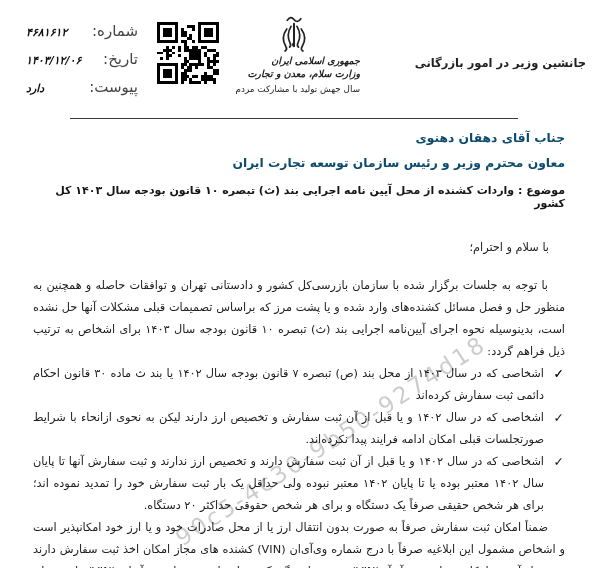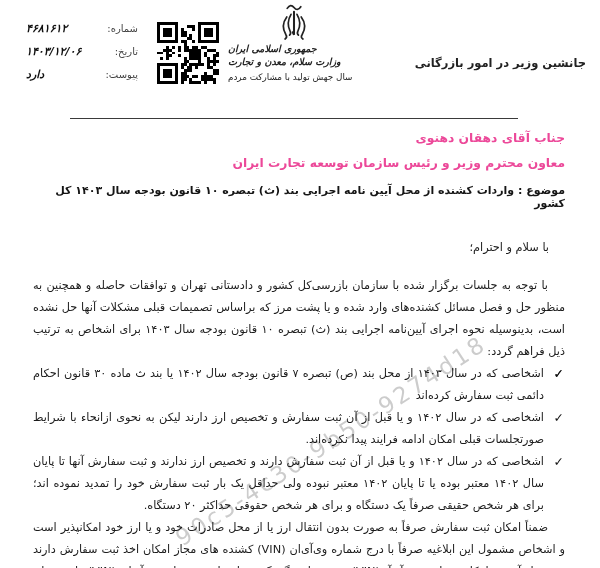--- a/index.html
+++ b/index.html
@@ -4,38 +4,38 @@
 <style>
   html,body{margin:0;padding:0;background:#fff;}
   .page{
     position:relative;width:600px;height:568px;background:#ffffff;
     font-family:"DejaVu Sans", sans-serif;direction:rtl;color:#1a1a1a;
     overflow:hidden;
   }
   
   .meta{position:absolute;top:22px;left:26px;width:112px;}
   .meta-row{display:flex;justify-content:space-between;align-items:baseline;margin-bottom:10px;}
-  .m-label{font-size:10px;color:#444;}
+  .m-label{font-size:15px;color:#444;}
   .m-value{font-size:11px;font-weight:bold;color:#111;font-style:italic;}
   
   .qr{position:absolute;top:22px;left:157px;width:62px;height:62px;}
   .qr svg{width:100%;height:100%;display:block;}
   
-  .emblem-block{position:absolute;top:2px;left:228px;width:132px;text-align:left;}
+  .emblem-block{position:absolute;top:14px;left:228px;width:132px;text-align:right;}
   .emblem-block svg{display:block;margin:0 auto;}
   .caption{font-family:"DejaVu Serif", serif;font-style:italic;font-weight:bold;
            font-size:9.5px;line-height:13px;color:#222;}
   .slogan{font-size:8.8px;color:#222;margin-top:4px;}
   
   .department{position:absolute;top:56px;right:14px;font-size:11.5px;font-weight:bold;color:#222;}
   
   .divider{position:absolute;top:118px;left:70px;width:448px;height:0;border-top:1.4px solid #3a3a3a;}
   
   .recipient{position:absolute;top:131px;right:35px;left:33px;text-align:right;}
-  .recv-line{font-size:12.3px;font-weight:bold;line-height:15px;margin-bottom:10px;color:#ec4899;}
+  .recv-line{font-size:12.3px;font-weight:bold;line-height:15px;margin-bottom:10px;color:#0c4a6e;}
   .subject{font-size:11px;font-weight:bold;margin-top:13px;color:#151515;}
   
   .letter-body{position:absolute;top:221px;right:35px;left:33px;
                font-size:11.3px;line-height:22px;text-align:justify;color:#1c1c1c;}
   .salutation{font-weight:normal;margin:16px;}
   .para{margin:0;text-indent:17px;}
   .bullet{position:relative;padding-right:21px;margin:0;}
   .check{position:absolute;right:1px;top:0;font-weight:bold;font-size:12.5px;color:#111;}
   
   .watermark{

